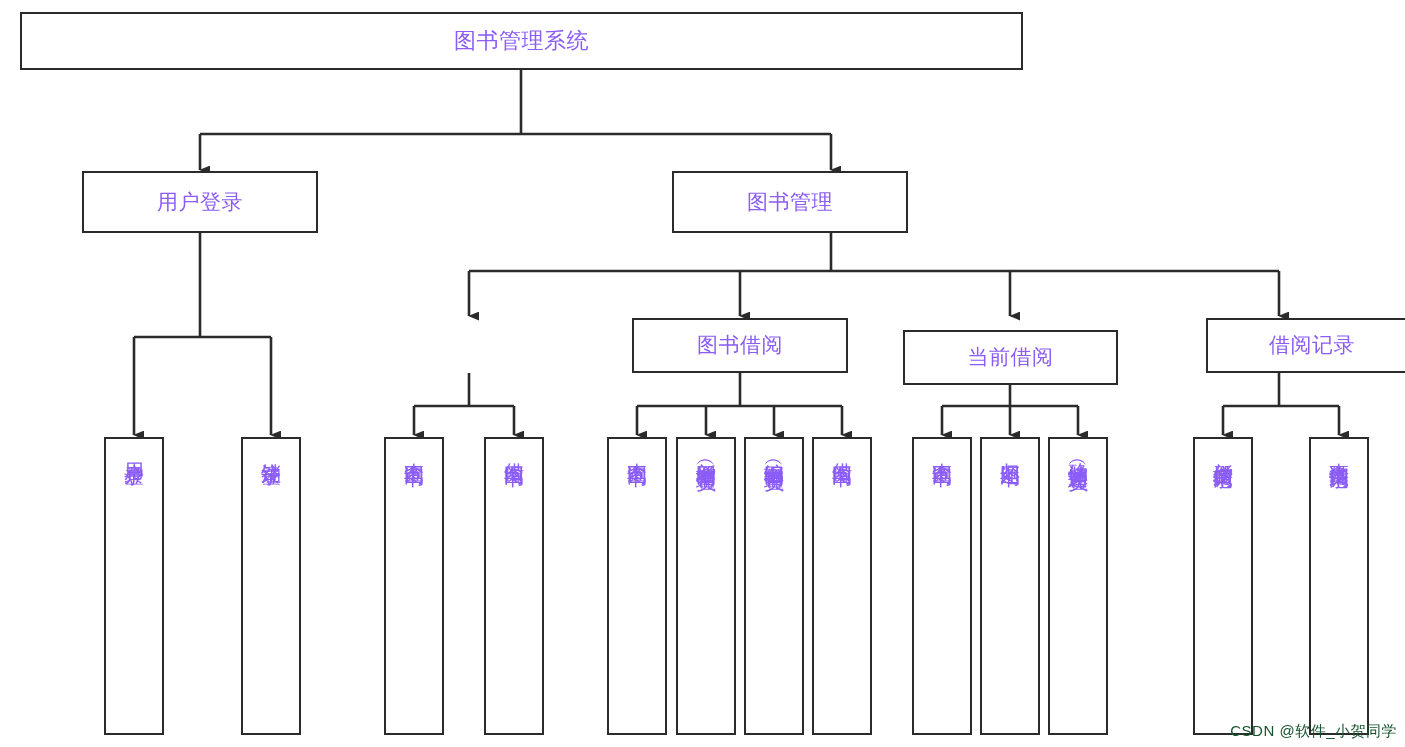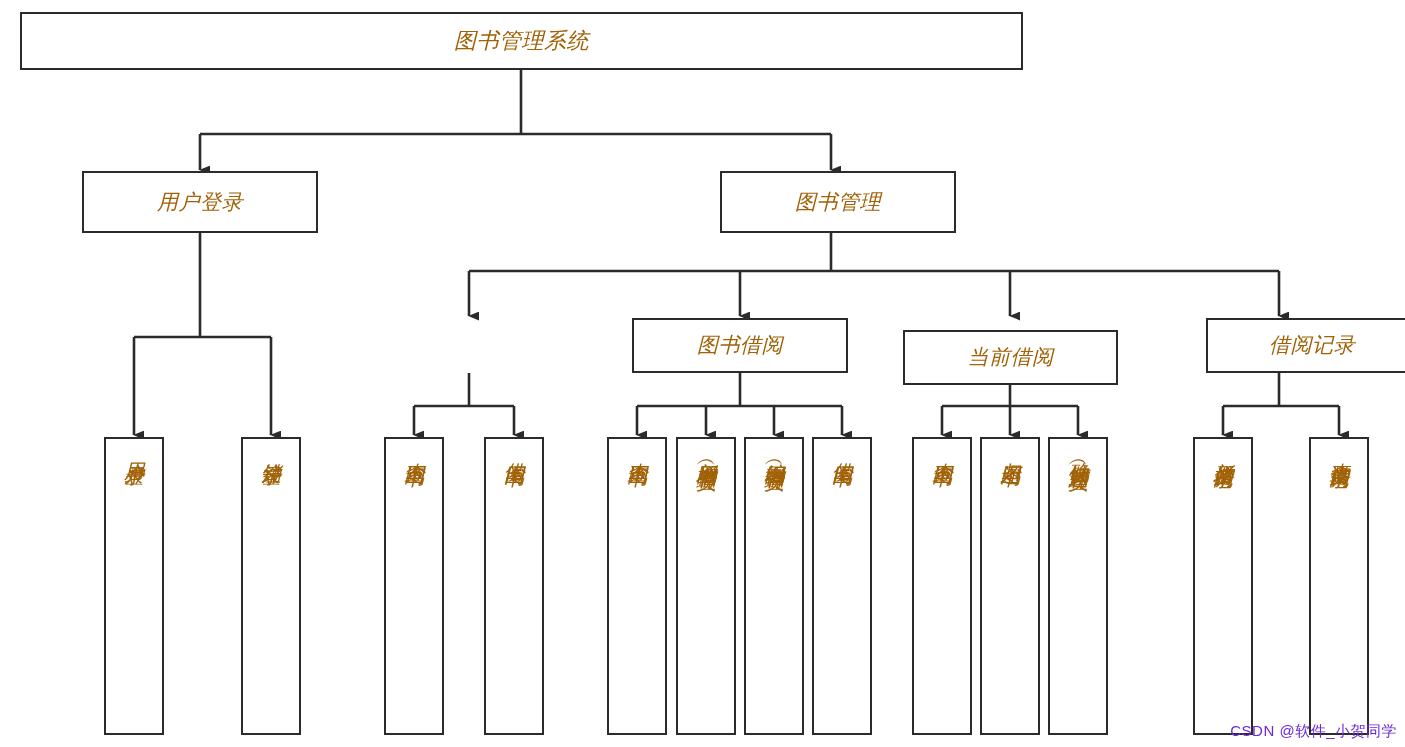--- a/index.html
+++ b/index.html
@@ -27,22 +27,21 @@
     pointer-events: none;
   }
   .node {
     position: absolute;
     box-sizing: border-box;
     background: #ffffff;
     border: 2.5px solid #2b2b2b;
     display: flex;
     align-items: center;
     justify-content: center;
-    color: #a16207;
-    font-style: italic;
+    color: #8b5cf6;
   }
   .node-label {
     display: block;
     text-align: center;
     line-height: 1.18;
     letter-spacing: 0.5px;
     white-space: nowrap;
   }
   
   .node.horiz .node-label {
@@ -64,21 +63,21 @@
     line-height: 1.05;
     letter-spacing: 1.5px;
     white-space: normal;
     max-height: 100%;
   }
   #watermark {
     position: absolute;
     right: 8px;
     bottom: 6px;
     font-size: 15px;
-    color: #6d28d9;
+    color: #14532d;
     letter-spacing: 0.5px;
     white-space: nowrap;
     user-select: none;
   }
 </style>
 </head>
 <body>
 
 <div id="diagram-root">
 
@@ -133,21 +132,21 @@
     </g>
   </svg>
 
   <div class="node horiz root" style="left:20px; top:12px; width:1003px; height:58px;">
     <span class="node-label">图书管理系统</span>
   </div>
 
   <div class="node horiz" style="left:82px; top:171px; width:236px; height:62px;">
     <span class="node-label">用户登录</span>
   </div>
-  <div class="node horiz" style="left:720px; top:171px; width:236px; height:62px;">
+  <div class="node horiz" style="left:672px; top:171px; width:236px; height:62px;">
     <span class="node-label">图书管理</span>
   </div>
 
   <div class="node horiz" style="left:632px; top:318px; width:216px; height:55px;">
     <span class="node-label">图书借阅</span>
   </div>
   <div class="node horiz" style="left:903px; top:318px; width:215px; height:55px;margin-top:12px;">
     <span class="node-label">当前借阅</span>
   </div>
   <div class="node horiz" style="left:1206px; top:318px; width:212px; height:55px;">

